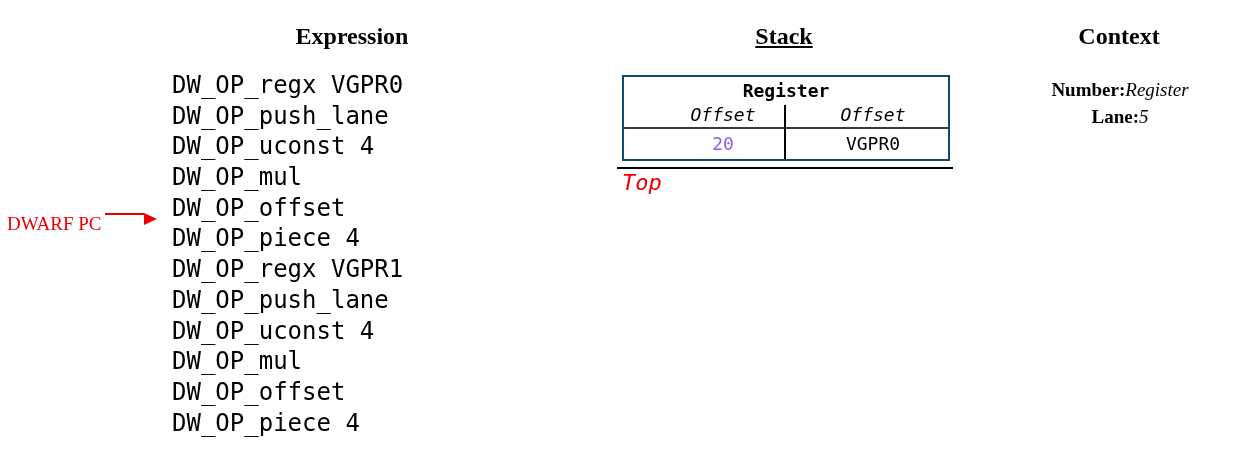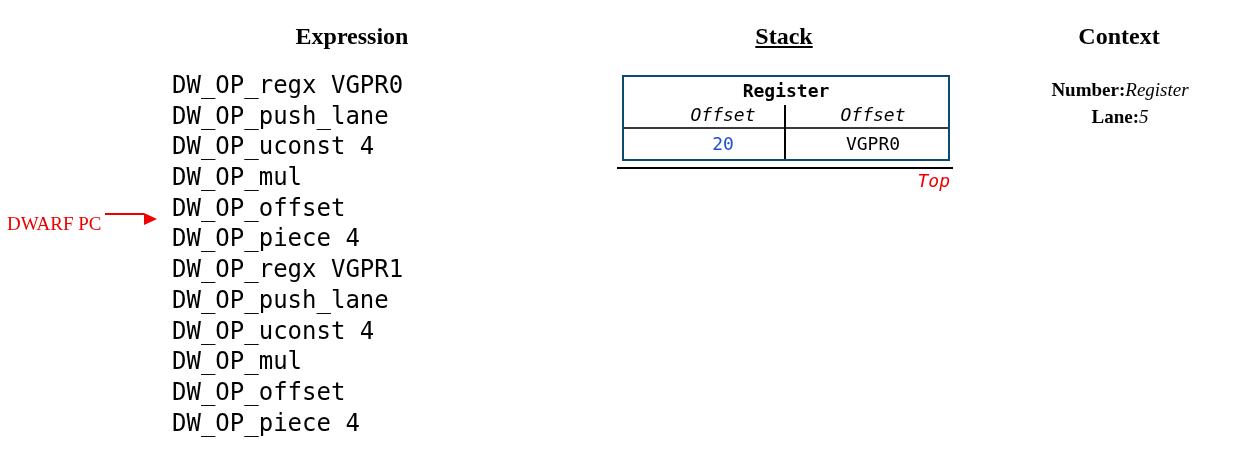--- a/index.html
+++ b/index.html
@@ -89,21 +89,21 @@
   }
   .st-cell {
     flex: 1;
     text-align: center;
     font-size: 18px;
   }
   .st-colrow { height: 24px; line-height: 23px; }
   .st-colhead { font-style: italic; }
   .st-sep { height: 2px; background: #3a3a3a; }
   .st-valrow { height: 30px; line-height: 29px; }
-  .st-val-offset { color: #1d4ed8; }
+  .st-val-offset { color: #8b5cf6; }
   .st-divider {
     position: absolute;
     left: 160px;
     top: 28px;
     bottom: 0;
     width: 2px;
     background: #000000;
   }
 
   
@@ -113,23 +113,23 @@
     top: 167px;
     width: 336px;
     height: 2px;
     background: #000000;
   }
   .stack-top-label {
     position: absolute;
     left: 622px;
     top: 170px;
     width: 328px;
-    text-align: right;
+    text-align: left;
     font-style: italic;
-    font-size: 18px;
+    font-size: 22px;
     color: #ee0000;
   }
 
   
   .context-block {
     position: absolute;
     left: 1029px;
     top: 77px;
     width: 182px;
     text-align: center;

